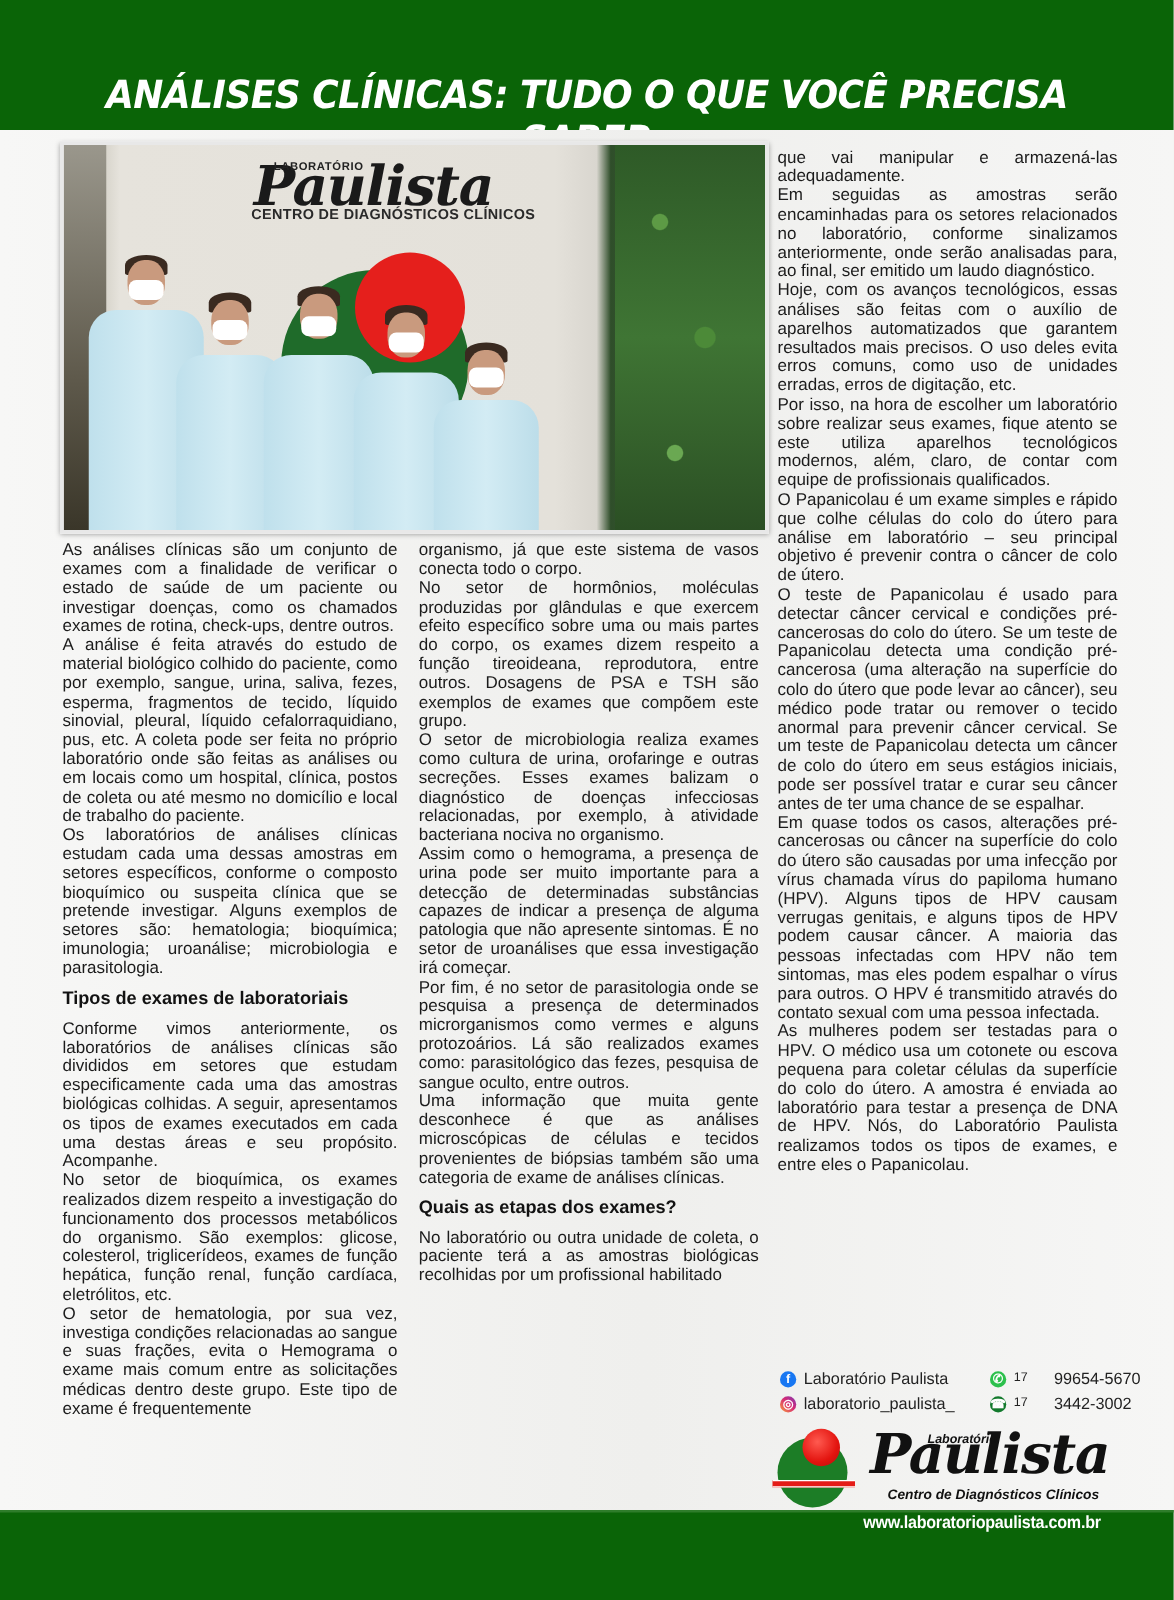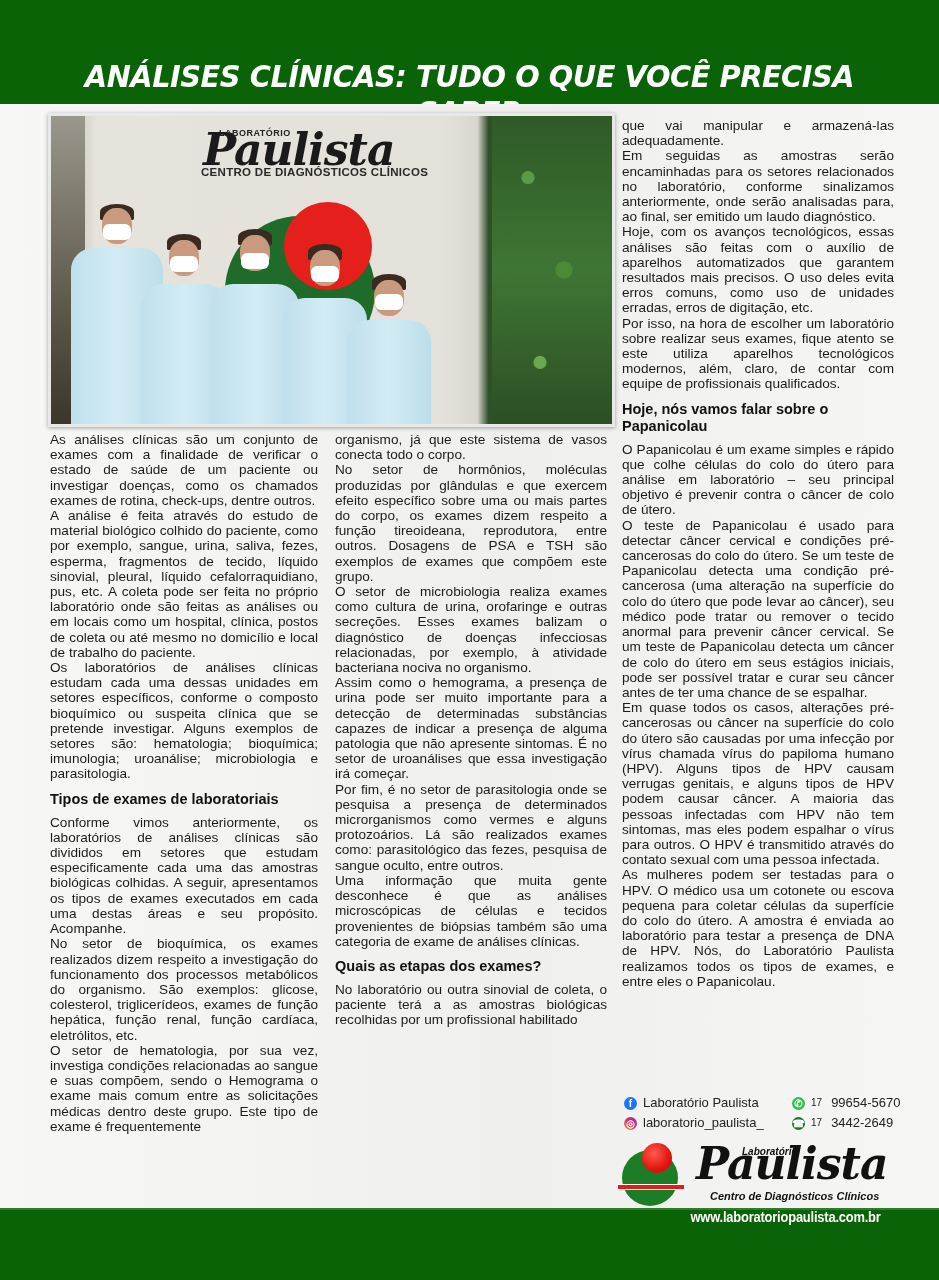--- a/index.html
+++ b/index.html
@@ -43,21 +43,21 @@
 
   .contacts { position: absolute; left: 624px; top: 1093px; width: 290px; font-size: 13px; line-height: 20px; color: #222; }
   .contact-row { display: flex; align-items: center; height: 20px; }
   .contact-item { display: flex; align-items: center; }
   .contact-item.left { width: 168px; }
   .ci { display: inline-block; width: 13px; height: 13px; border-radius: 50%; margin-right: 6px; color: #fff; font-size: 10px; line-height: 13px; text-align: center; font-weight: bold; }
   .ci.fb { background: #1877f2; }
   .ci.ig { background: linear-gradient(45deg,#f9a13a,#d62976 55%,#7c3ab4); }
   .ci.wa { background: #2cc04c; }
   .ci.ph { background: #137a2d; }
-  .phone-prefix { font-size: 10px; margin-right: 9px; }
+  .phone-prefix { font-size: 10px; margin-right: 21px; }
 
   .brand { position: absolute; left: 618px; top: 1140px; width: 290px; height: 68px; }
   .brand .g { position: absolute; left: 4px; top: 10px; width: 56px; height: 56px; border-radius: 50%; background: #1c7d26; }
   .brand .r { position: absolute; left: 24px; top: 3px; width: 30px; height: 30px; border-radius: 50%; background: radial-gradient(circle at 40% 35%, #ff5a50, #e3140f 60%, #b50d0a); }
   .brand .bar { position: absolute; left: 0; top: 44px; width: 66px; height: 6px; background: #e41b17; border-top: 1px solid #fff; border-bottom: 1px solid #fff; }
   .brand .lab { position: absolute; left: 124px; top: 6px; font-size: 10px; font-style: italic; font-weight: bold; color: #111; }
   .brand .name { position: absolute; left: 78px; top: -2px; font-family: "DejaVu Serif", serif; font-style: italic; font-weight: bold; font-size: 44px; letter-spacing: -1px; color: #111; }
   .brand .sub { position: absolute; left: 92px; top: 50px; font-size: 11px; font-style: italic; font-weight: bold; color: #111; }
 
   .bottom-band { position: absolute; left: 0; top: 1208px; width: 939px; height: 72px; background: #0a6407; border-top: 2px solid #2f7d2b; }
@@ -108,44 +108,43 @@
     <div class="body" style="height:104px;"></div>
     <div class="hair" style="top:0px;"></div>
     <div class="head" style="top:6px;"></div>
     <div class="mask" style="top:20px;"></div>
   </div>
 </div>
 
 <div class="col col1">
   <p>As análises clínicas são um conjunto de exames com a finalidade de verificar o estado de saúde de um paciente ou investigar doenças, como os chamados exames de rotina, check-ups, dentre outros.</p>
   <p>A análise é feita através do estudo de material biológico colhido do paciente, como por exemplo, sangue, urina, saliva, fezes, esperma, fragmentos de tecido, líquido sinovial, pleural, líquido cefalorraquidiano, pus, etc. A coleta pode ser feita no próprio laboratório onde são feitas as análises ou em locais como um hospital, clínica, postos de coleta ou até mesmo no domicílio e local de trabalho do paciente.</p>
-  <p>Os laboratórios de análises clínicas estudam cada uma dessas unidades em setores específicos, conforme o composto bioquímico ou suspeita clínica que se pretende investigar. Alguns exemplos de setores são: hematologia; bioquímica; imunologia; uroanálise; microbiologia e parasitologia.</p>
+  <p>Os laboratórios de análises clínicas estudam cada uma dessas amostras em setores específicos, conforme o composto bioquímico ou suspeita clínica que se pretende investigar. Alguns exemplos de setores são: hematologia; bioquímica; imunologia; uroanálise; microbiologia e parasitologia.</p>
   <h2>Tipos de exames de laboratoriais</h2>
   <p>Conforme vimos anteriormente, os laboratórios de análises clínicas são divididos em setores que estudam especificamente cada uma das amostras biológicas colhidas. A seguir, apresentamos os tipos de exames executados em cada uma destas áreas e seu propósito. Acompanhe.</p>
   <p>No setor de bioquímica, os exames realizados dizem respeito a investigação do funcionamento dos processos metabólicos do organismo. São exemplos: glicose, colesterol, triglicerídeos, exames de função hepática, função renal, função cardíaca, eletrólitos, etc.</p>
-  <p>O setor de hematologia, por sua vez, investiga condições relacionadas ao sangue e suas compõem, sendo o Hemograma o exame mais comum entre as solicitações médicas dentro deste grupo. Este tipo de exame é frequentemente</p>
+  <p>O setor de hematologia, por sua vez, investiga condições relacionadas ao sangue e suas frações, evita o Hemograma o exame mais comum entre as solicitações médicas dentro deste grupo. Este tipo de exame é frequentemente</p>
 </div>
 
 <div class="col col2">
   <p>organismo, já que este sistema de vasos conecta todo o corpo.</p>
   <p>No setor de hormônios, moléculas produzidas por glândulas e que exercem efeito específico sobre uma ou mais partes do corpo, os exames dizem respeito a função tireoideana, reprodutora, entre outros. Dosagens de PSA e TSH são exemplos de exames que compõem este grupo.</p>
   <p>O setor de microbiologia realiza exames como cultura de urina, orofaringe e outras secreções. Esses exames balizam o diagnóstico de doenças infecciosas relacionadas, por exemplo, à atividade bacteriana nociva no organismo.</p>
   <p>Assim como o hemograma, a presença de urina pode ser muito importante para a detecção de determinadas substâncias capazes de indicar a presença de alguma patologia que não apresente sintomas. É no setor de uroanálises que essa investigação irá começar.</p>
   <p>Por fim, é no setor de parasitologia onde se pesquisa a presença de determinados microrganismos como vermes e alguns protozoários. Lá são realizados exames como: parasitológico das fezes, pesquisa de sangue oculto, entre outros.</p>
   <p>Uma informação que muita gente desconhece é que as análises microscópicas de células e tecidos provenientes de biópsias também são uma categoria de exame de análises clínicas.</p>
   <h2>Quais as etapas dos exames?</h2>
-  <p>No laboratório ou outra sinovial de coleta, o paciente terá a as amostras biológicas recolhidas por um profissional habilitado</p>
+  <p>No laboratório ou outra unidade de coleta, o paciente terá a as amostras biológicas recolhidas por um profissional habilitado</p>
 </div>
 
 <div class="col col3">
   <p>que vai manipular e armazená-las adequadamente.</p>
   <p>Em seguidas as amostras serão encaminhadas para os setores relacionados no laboratório, conforme sinalizamos anteriormente, onde serão analisadas para, ao final, ser emitido um laudo diagnóstico.</p>
   <p>Hoje, com os avanços tecnológicos, essas análises são feitas com o auxílio de aparelhos automatizados que garantem resultados mais precisos. O uso deles evita erros comuns, como uso de unidades erradas, erros de digitação, etc.</p>
   <p>Por isso, na hora de escolher um laboratório sobre realizar seus exames, fique atento se este utiliza aparelhos tecnológicos modernos, além, claro, de contar com equipe de profissionais qualificados.</p>
-  <h2>Hoje, nós vamos falar sobre o Papanicolau</h2>
   <p>O Papanicolau é um exame simples e rápido que colhe células do colo do útero para análise em laboratório – seu principal objetivo é prevenir contra o câncer de colo de útero.</p>
   <p>O teste de Papanicolau é usado para detectar câncer cervical e condições pré-cancerosas do colo do útero. Se um teste de Papanicolau detecta uma condição pré-cancerosa (uma alteração na superfície do colo do útero que pode levar ao câncer), seu médico pode tratar ou remover o tecido anormal para prevenir câncer cervical. Se um teste de Papanicolau detecta um câncer de colo do útero em seus estágios iniciais, pode ser possível tratar e curar seu câncer antes de ter uma chance de se espalhar.</p>
   <p>Em quase todos os casos, alterações pré-cancerosas ou câncer na superfície do colo do útero são causadas por uma infecção por vírus chamada vírus do papiloma humano (HPV). Alguns tipos de HPV causam verrugas genitais, e alguns tipos de HPV podem causar câncer. A maioria das pessoas infectadas com HPV não tem sintomas, mas eles podem espalhar o vírus para outros. O HPV é transmitido através do contato sexual com uma pessoa infectada.</p>
   <p>As mulheres podem ser testadas para o HPV. O médico usa um cotonete ou escova pequena para coletar células da superfície do colo do útero. A amostra é enviada ao laboratório para testar a presença de DNA de HPV. Nós, do Laboratório Paulista realizamos todos os tipos de exames, e entre eles o Papanicolau.</p>
 </div>
 
 <div class="contacts">
   <div class="contact-row">
     <div class="contact-item left">
       <span class="ci fb">f</span>
@@ -158,21 +157,21 @@
     </div>
   </div>
   <div class="contact-row">
     <div class="contact-item left">
       <span class="ci ig">◎</span>
       <span>laboratorio_paulista_</span>
     </div>
     <div class="contact-item">
       <span class="ci ph">☎</span>
       <span class="phone-prefix">17</span>
-      <span>3442-2649</span>
+      <span>3442-3002</span>
     </div>
   </div>
 </div>
 
 <div class="brand">
   <div class="g"></div>
   <div class="bar"></div>
   <div class="r"></div>
   <div class="name">Paulista</div>
   <div class="lab">Laboratório</div>

